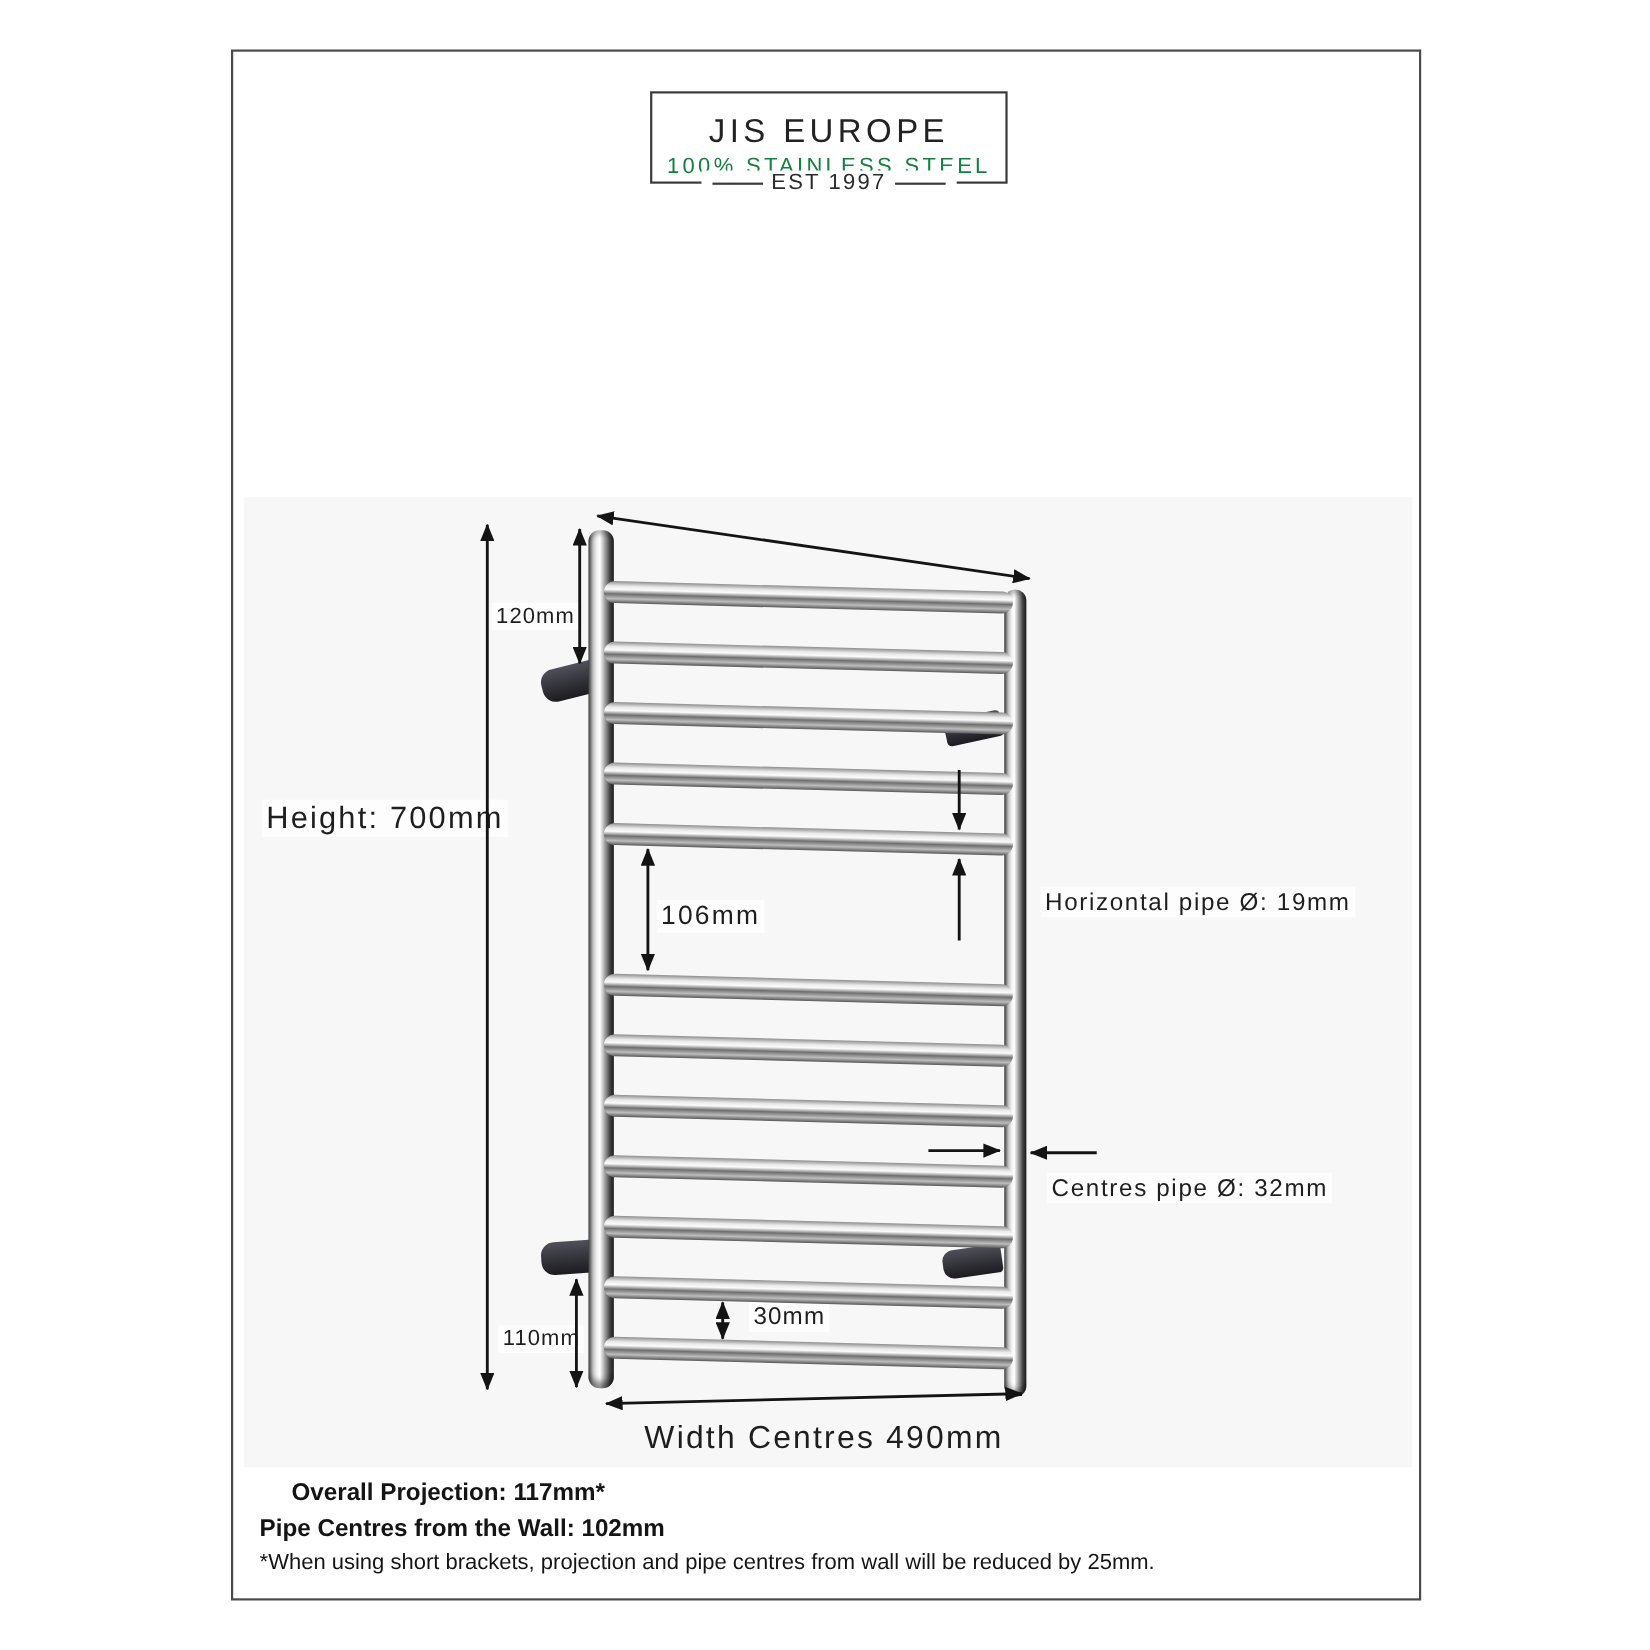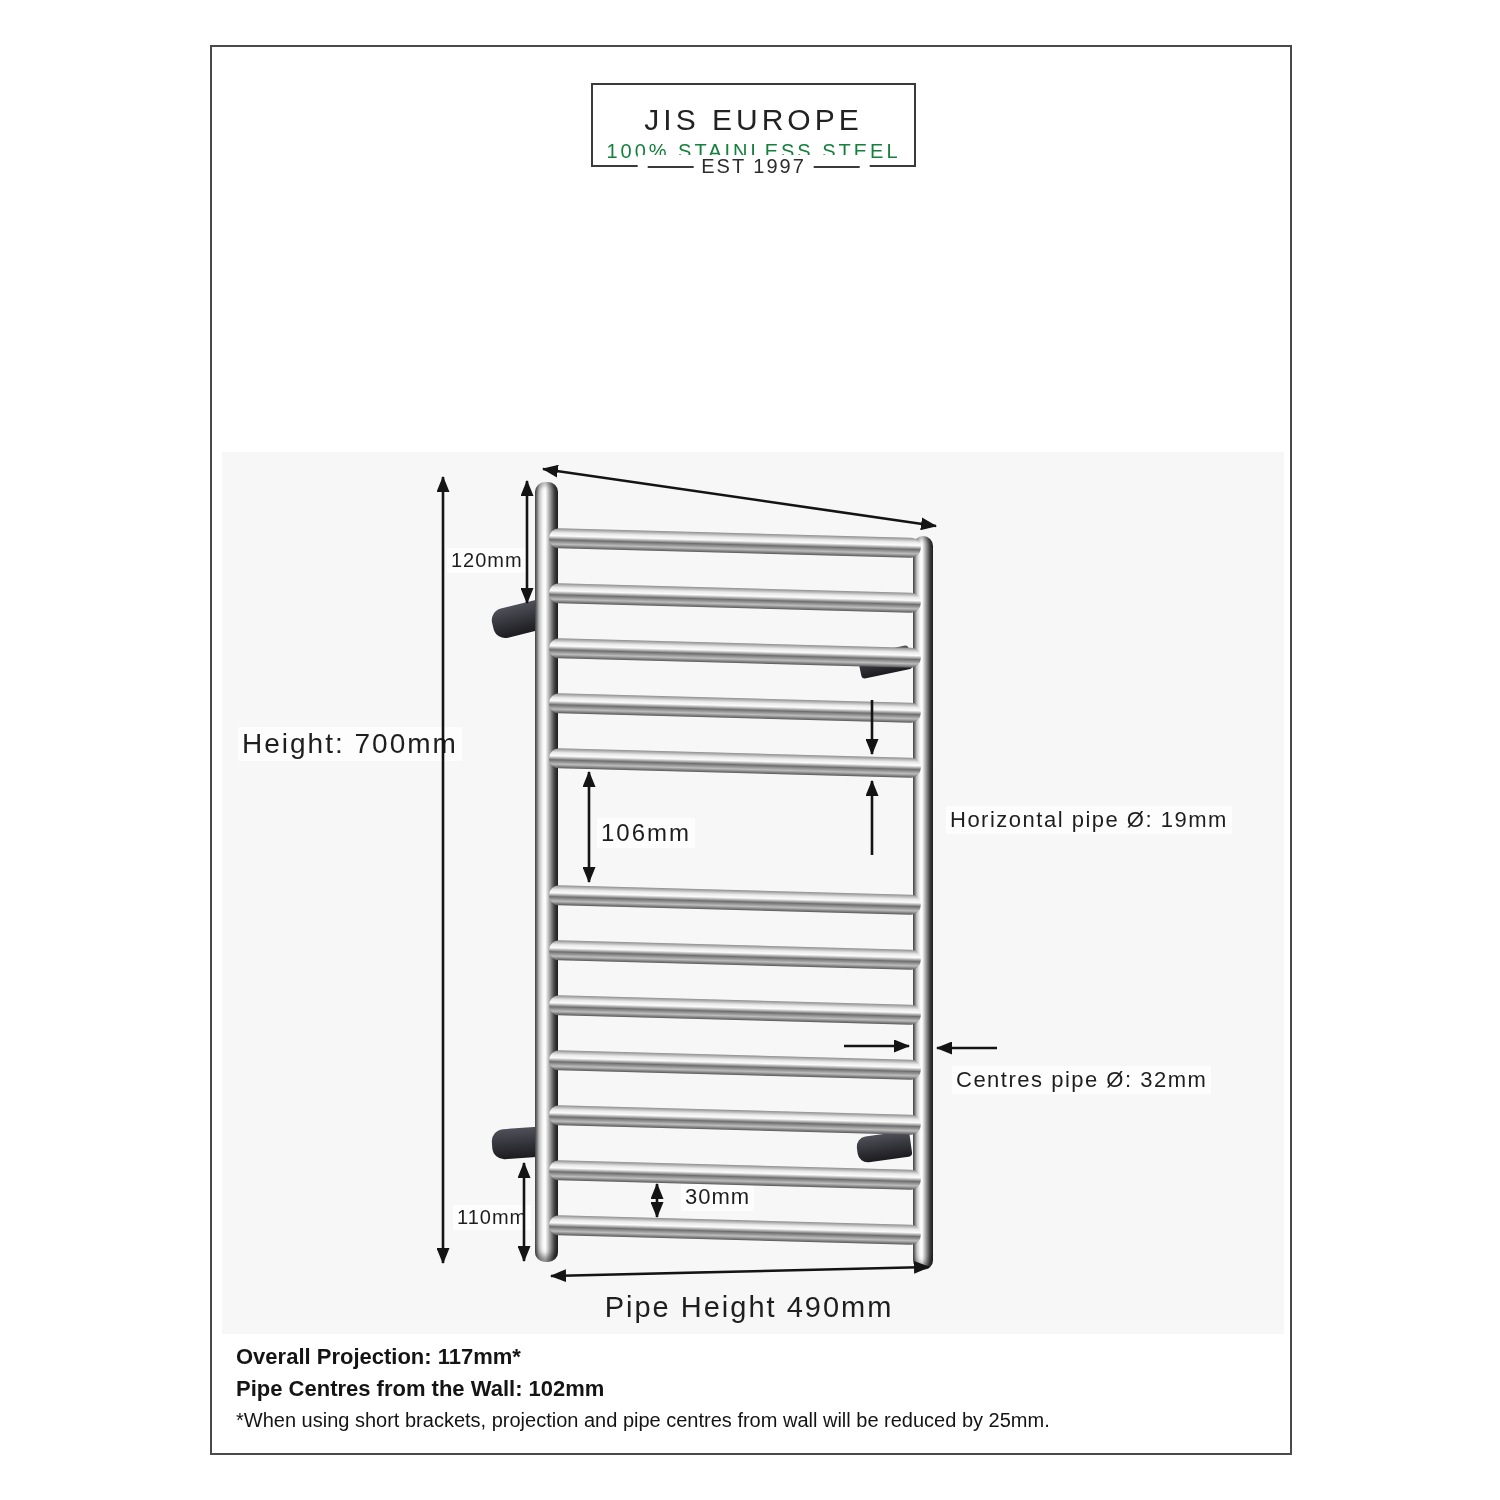--- a/index.html
+++ b/index.html
@@ -66,21 +66,21 @@
   .lbl-height{left:238px;top:727px;font-size:28px;letter-spacing:2px;}
   .lbl-120{left:447px;top:548px;font-size:20px;letter-spacing:1px;}
   .lbl-106{left:597px;top:818px;font-size:24px;letter-spacing:2px;}
   .lbl-hpipe{left:946px;top:794px;font-size:22px;letter-spacing:1.5px;margin-top:12px;}
   .lbl-vpipe{left:952px;top:1066px;font-size:22px;letter-spacing:1.5px;}
   .lbl-110{left:453px;top:1205px;font-size:20px;letter-spacing:1px;}
   .lbl-30{left:681px;top:1183px;font-size:22px;letter-spacing:1px;}
   .lbl-centres{left:575px;top:1290px;width:340px;text-align:center;font-size:29px;letter-spacing:2px;background:none;}
   
   .footer-line{position:absolute;left:236px;color:#141414;white-space:nowrap;}
-  .f1{top:1344px;font-size:22px;font-weight:700;}
+  .f1{top:1344px;font-size:22px;font-weight:700;margin-left:29px;}
   .f2{top:1376px;font-size:22px;font-weight:700;}
   .f3{top:1409px;font-size:20px;font-weight:400;}
   svg.arrows{position:absolute;left:0;top:0;z-index:5;pointer-events:none;}
 </style>
 </head>
 <body>
 
 <div id="canvas">
 
   <div class="abs sheet"></div>
@@ -141,19 +141,19 @@
     </g>
   </svg>
 
   <div class="dim lbl-height">Height: 700mm</div>
   <div class="dim lbl-120">120mm</div>
   <div class="dim lbl-106">106mm</div>
   <div class="dim lbl-hpipe">Horizontal pipe Ø: 19mm</div>
   <div class="dim lbl-vpipe">Centres pipe Ø: 32mm</div>
   <div class="dim lbl-110">110mm</div>
   <div class="dim lbl-30">30mm</div>
-  <div class="dim lbl-centres">Pipe Height 490mm</div>
+  <div class="dim lbl-centres">Width Centres 490mm</div>
 
   <div class="footer-line f1">Overall Projection: 117mm*</div>
   <div class="footer-line f2">Pipe Centres from the Wall: 102mm</div>
   <div class="footer-line f3">*When using short brackets, projection and pipe centres from wall will be reduced by 25mm.</div>
 
 </div>
 
 </body></html>

